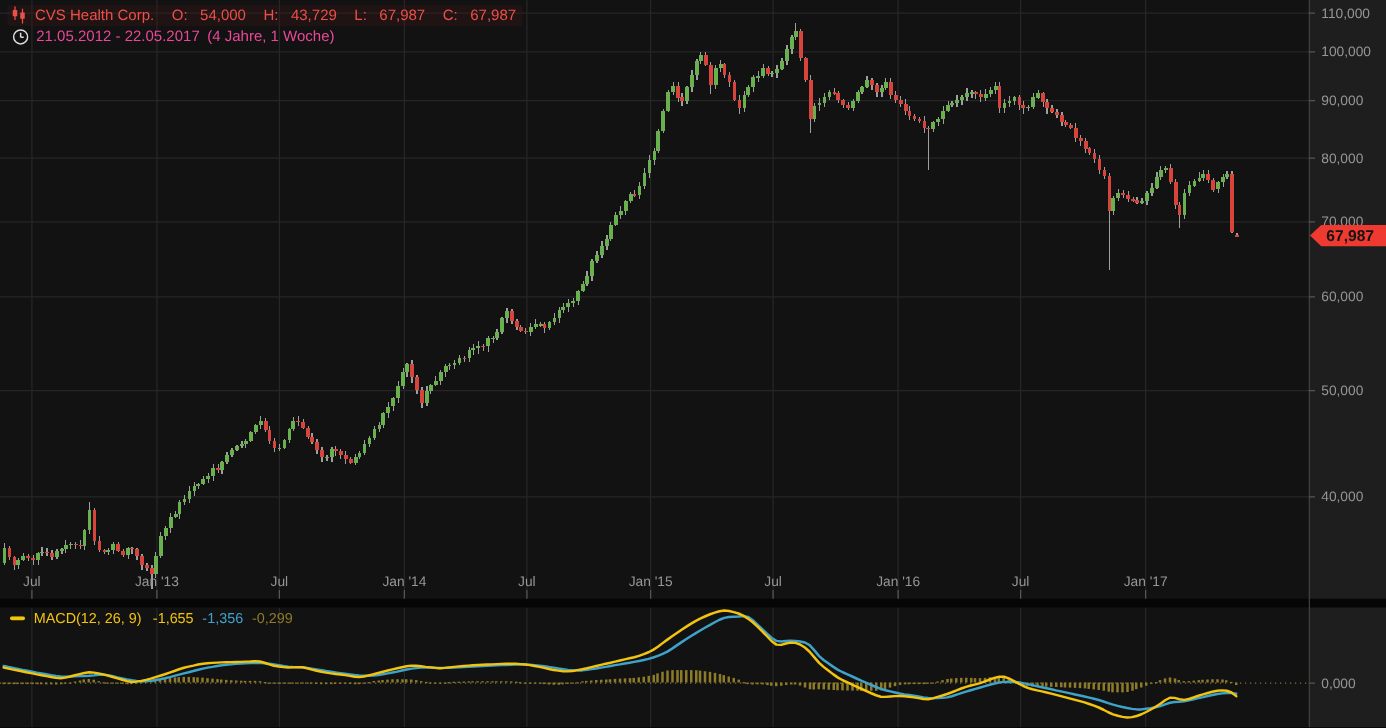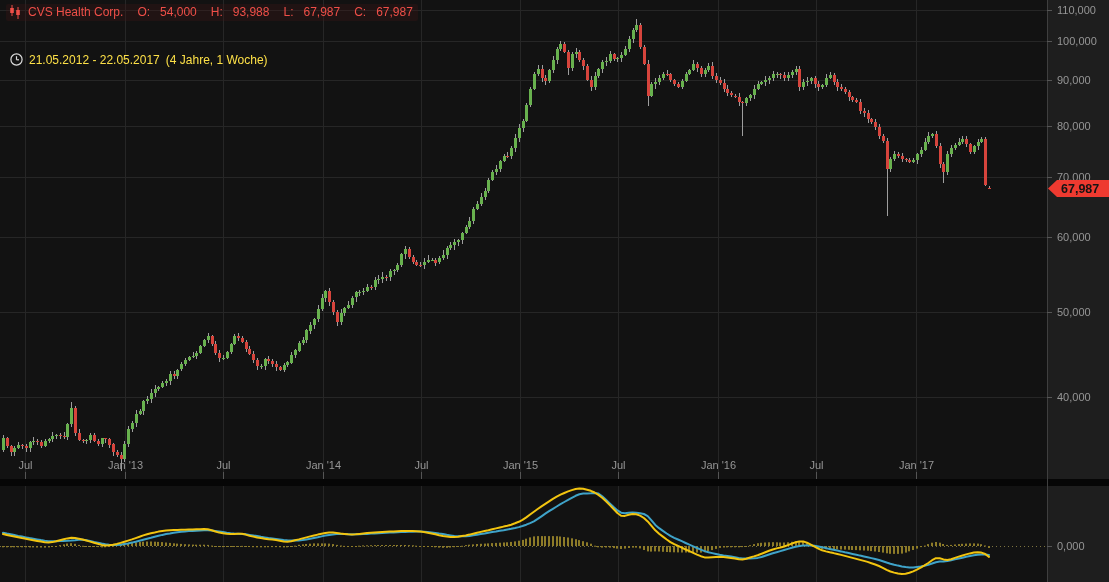--- a/index.html
+++ b/index.html
@@ -3,22 +3,22 @@
 <meta charset="utf-8">
 <style>
   html,body{margin:0;padding:0;background:#000;}
   #app{position:relative;width:1109px;height:582px;background:#121212;overflow:hidden;
        font-family:"Liberation Sans",sans-serif;}
   #chart{position:absolute;left:0;top:0;}
   .hdr{position:absolute;left:6px;top:4px;display:flex;align-items:center;gap:6px;
        font-size:12px;color:#ef4f48;background:rgba(70,22,20,0.28);padding:1px 5px 2px 3px;border-radius:2px;}
   .hdr b{font-weight:normal;margin-left:8px;}
   .hdr .val{margin-left:4px;}
-  .hdr2{position:absolute;left:6px;top:21px;display:flex;align-items:flex-start;gap:6px;
-        font-size:12px;color:#fde047;padding:1px 4px;margin-top:31px;}
+  .hdr2{position:absolute;left:6px;top:21px;display:flex;align-items:flex-end;gap:6px;
+        font-size:12px;color:#ec4899;padding:1px 4px;}
   .macdlegend{position:absolute;left:8px;top:489px;display:flex;align-items:center;gap:7px;
         font-size:11.5px;}
   .macdlegend .lbl{color:#f2c40f;}
   .macdlegend .v1{color:#f2c40f;margin-left:2px;}
   .macdlegend .v2{color:#3fa3c9;}
   .macdlegend .v3{color:#8d7b28;}
   .icon{display:inline-flex;align-items:center;}
 </style>
 </head>
 <body>
@@ -905,32 +905,43 @@
         <line x1="3" y1="0" x2="3" y2="11" stroke="#ef4f48" stroke-width="1"></line>
         <rect x="1.2" y="3" width="3.6" height="5" fill="#ef4f48"></rect>
         <line x1="9" y1="2" x2="9" y2="14" stroke="#ef4f48" stroke-width="1"></line>
         <rect x="7.2" y="5" width="3.6" height="5" fill="#ef4f48"></rect>
       </svg>
     </span>
     <span>CVS Health Corp.</span>
     <b>O:</b>
     <span class="val">54,000</span>
     <b>H:</b>
-    <span class="val">93,988</span>
+    <span class="val">43,729</span>
     <b>L:</b>
     <span class="val">67,987</span>
     <b>C:</b>
     <span class="val">67,987</span>
   </div>
 
   <div class="hdr2">
     <span class="icon">
       <svg width="13" height="13" viewBox="0 0 13 13">
         <circle cx="6.5" cy="6.5" r="5.6" fill="none" stroke="#dcdcdc" stroke-width="1.2"></circle>
         <line x1="6.5" y1="6.8" x2="6.5" y2="3.2" stroke="#dcdcdc" stroke-width="1.2"></line>
         <line x1="6.5" y1="6.8" x2="9" y2="6.8" stroke="#dcdcdc" stroke-width="1.2"></line>
       </svg>
     </span>
     <span>21.05.2012 - 22.05.2017</span>
     <span>(4 Jahre, 1 Woche)</span>
   </div>
 
+  <div class="macdlegend">
+    <span class="icon">
+      <svg width="12" height="4" viewBox="0 0 12 4">
+          <rect x="0" y="0" width="12" height="3.2" rx="1.6" fill="#f2c40f"></rect>
+        </svg>
+    </span>
+    <span class="lbl">MACD(12, 26, 9)</span>
+    <span class="v1">-1,655</span>
+    <span class="v2">-1,356</span>
+    <span class="v3">-0,299</span>
+  </div>
 </div>
 
 </body></html>

